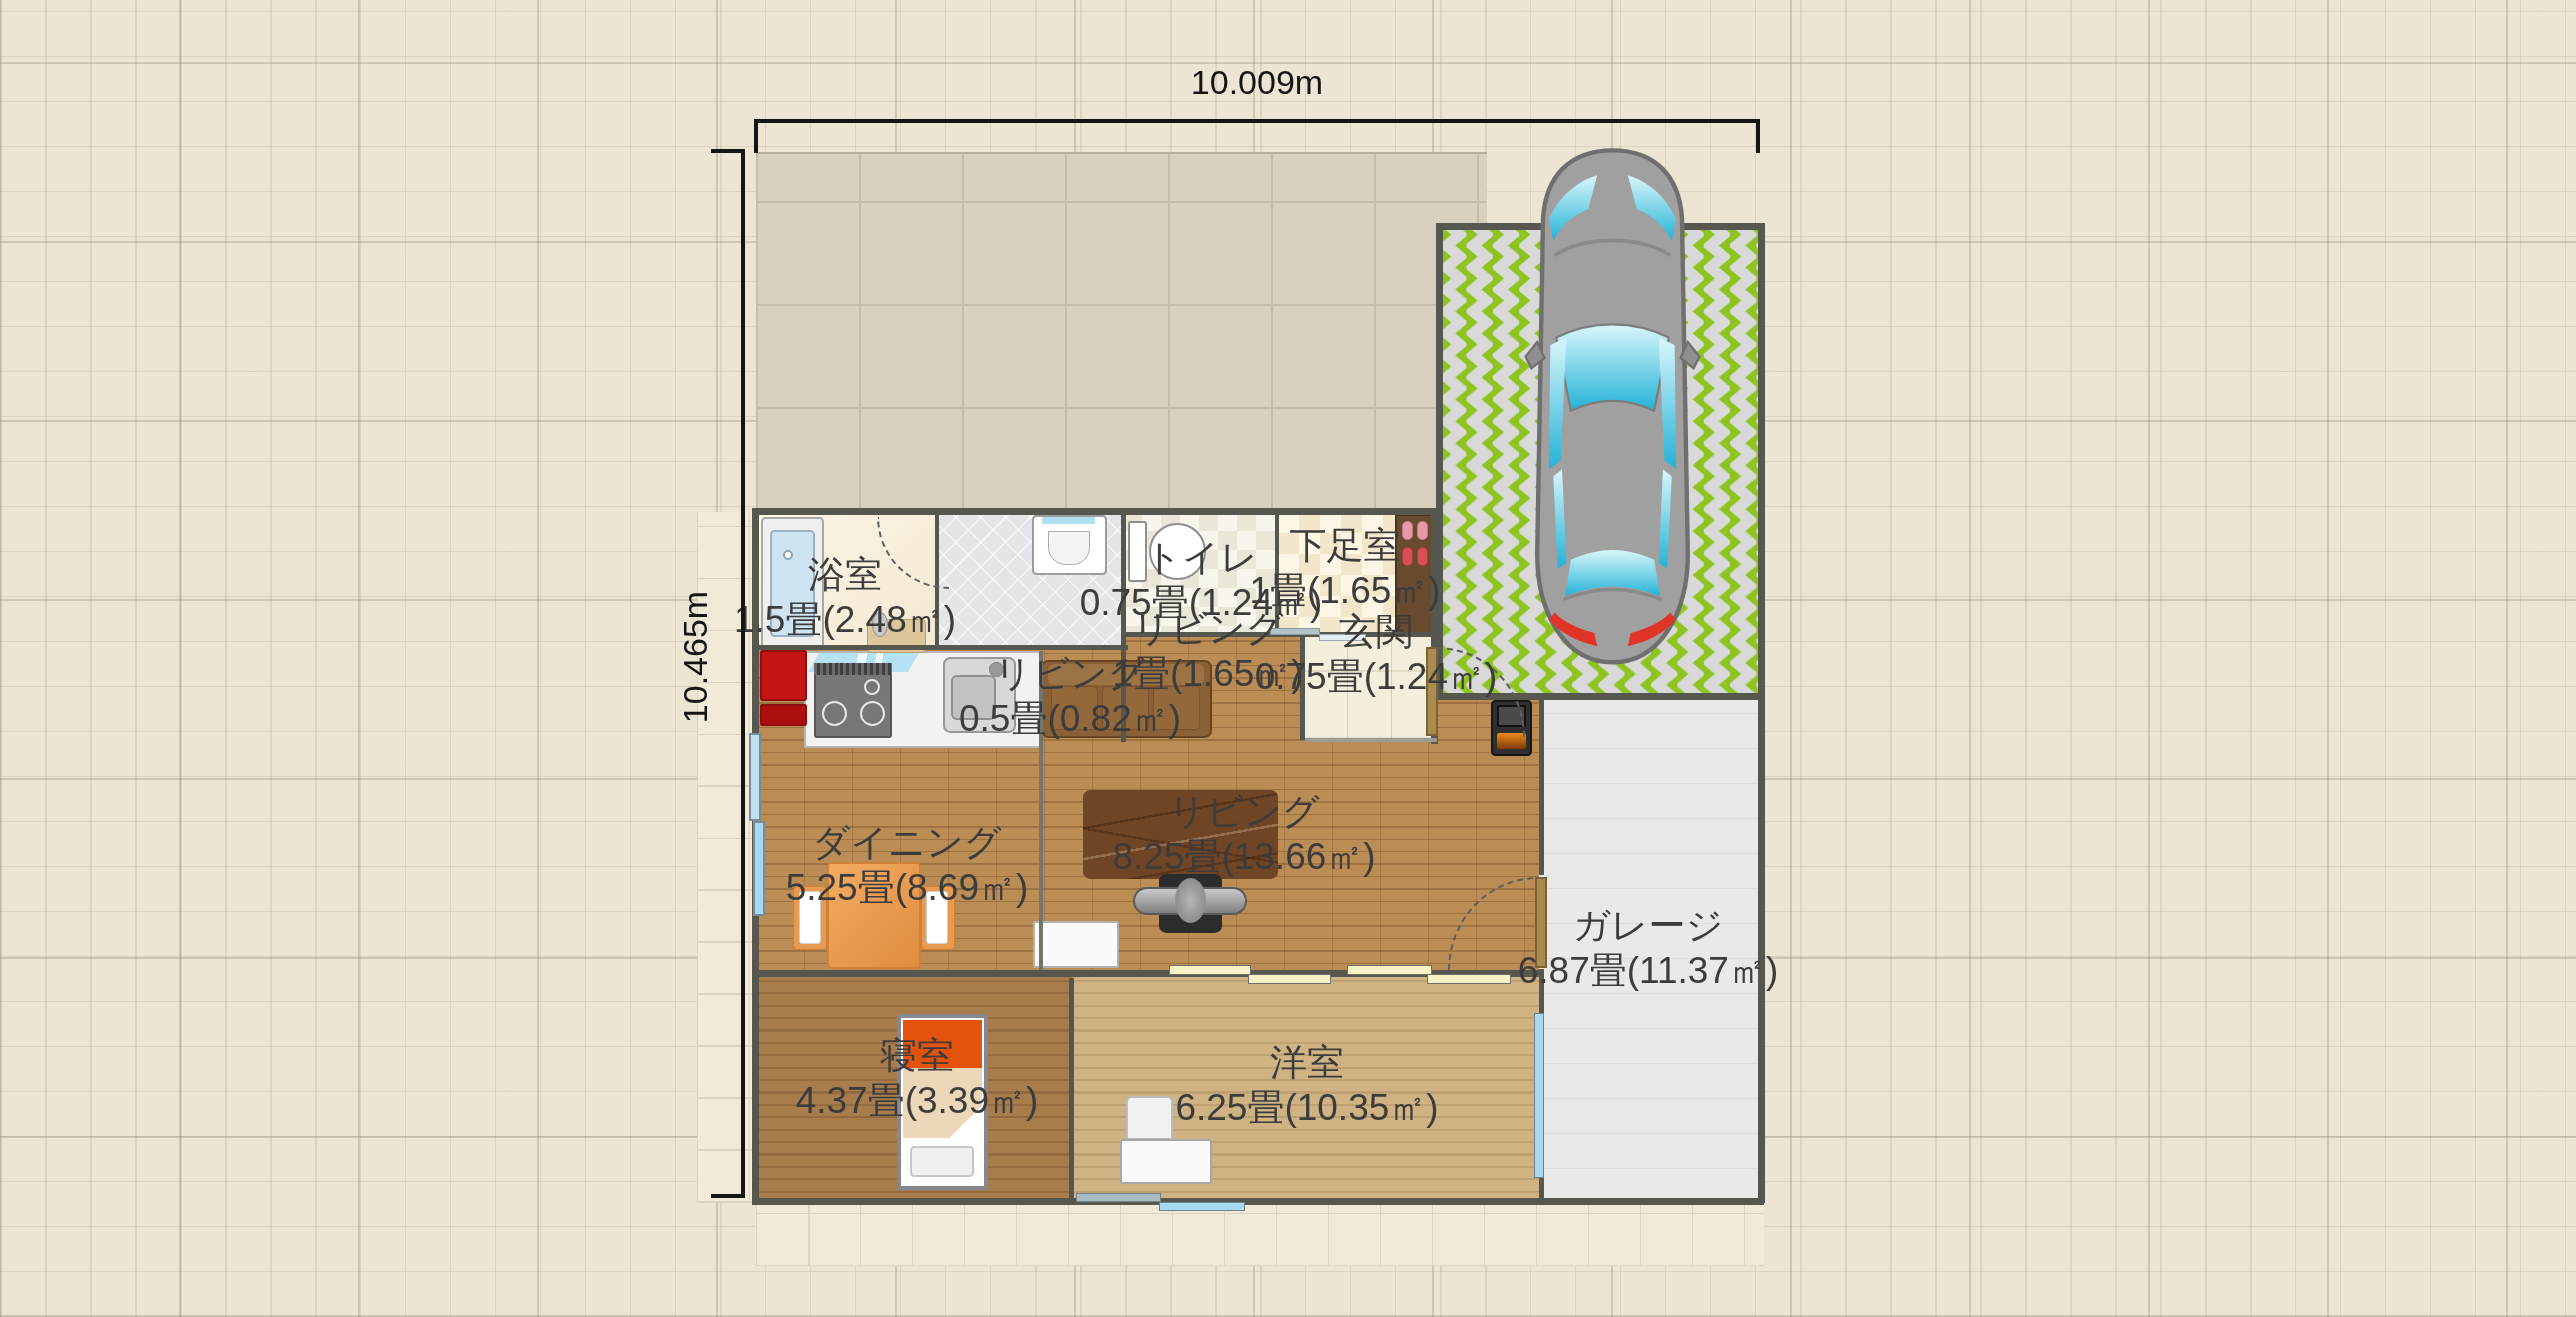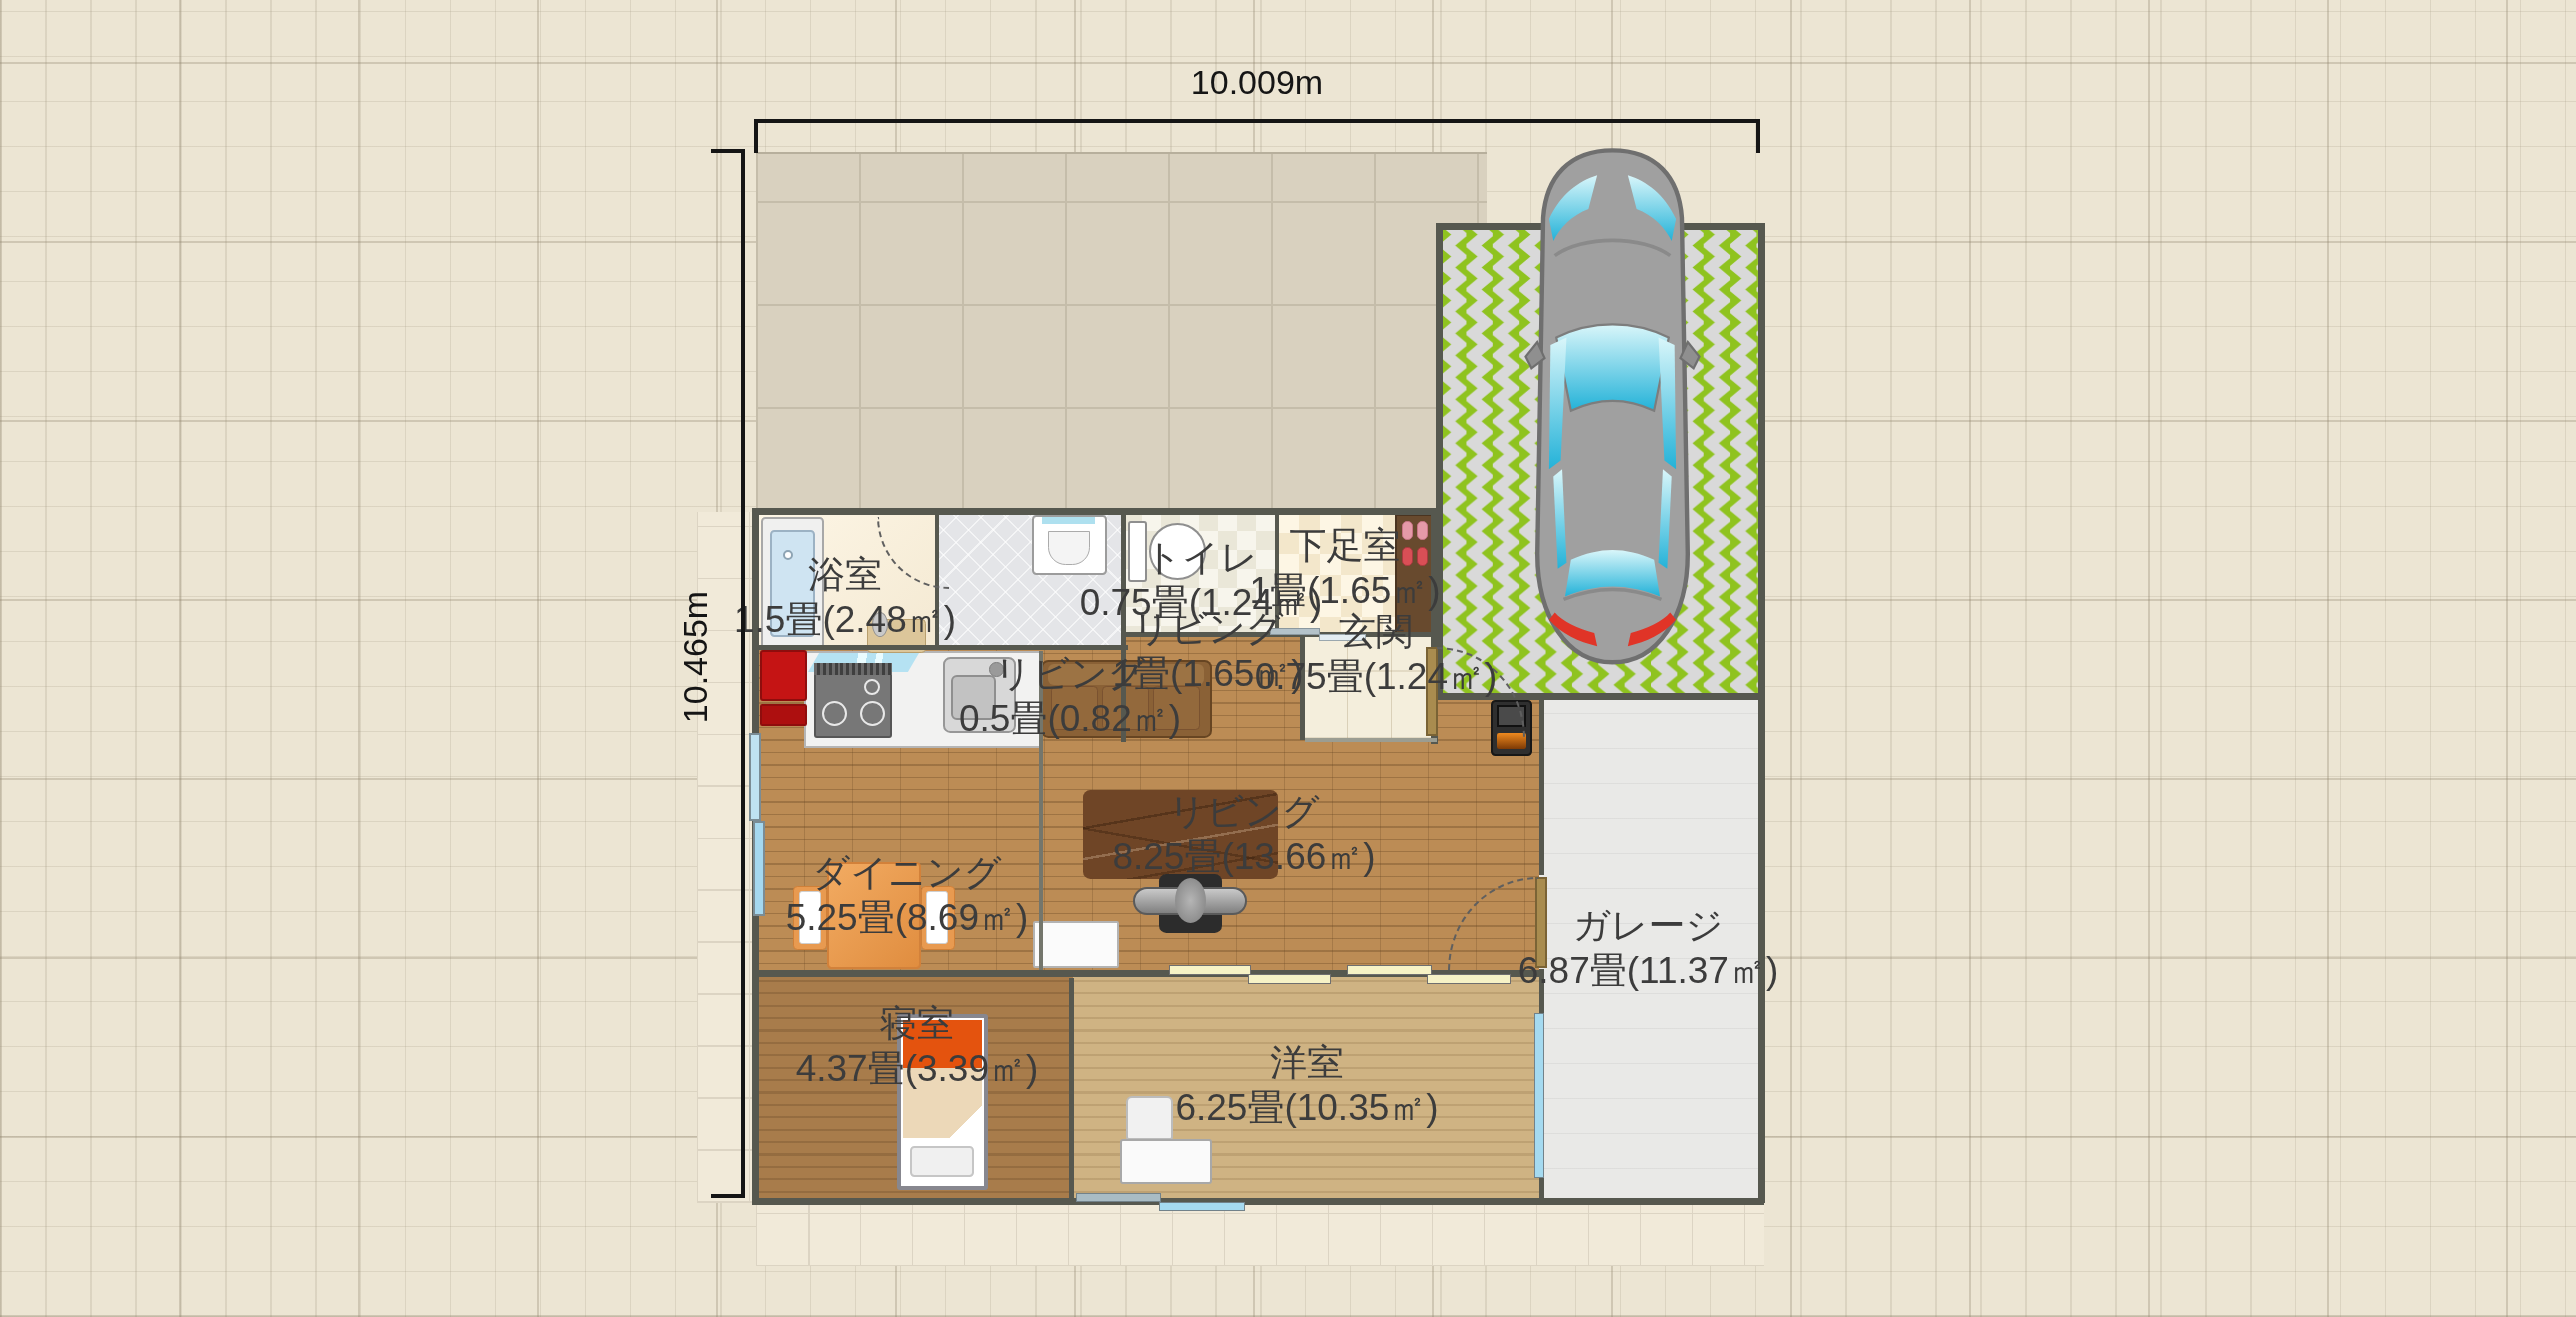--- a/index.html
+++ b/index.html
@@ -231,33 +231,33 @@
       <span>1畳(1.65㎡)</span>
   </div>
   <div class="rlabel" style="left:1376px;top:654px;justify-content:center;">
     <span>玄関</span>
       <span>0.75畳(1.24㎡)</span>
   </div>
   <div class="rlabel" style="left:1070px;top:696px;">
     <span>リビング</span>
       <span>0.5畳(0.82㎡)</span>
   </div>
-  <div class="rlabel" style="left:907px;top:895px;text-align:right;">
+  <div class="rlabel" style="left:907px;top:865px;text-align:right;">
     <span>ダイニング</span>
       <span>5.25畳(8.69㎡)</span>
   </div>
   <div class="rlabel" style="left:1244px;top:834px;">
     <span>リビング</span>
       <span>8.25畳(13.66㎡)</span>
   </div>
   <div class="rlabel" style="left:1648px;top:948px;">
     <span>ガレージ</span>
       <span>6.87畳(11.37㎡)</span>
   </div>
-  <div class="rlabel" style="left:917px;top:1046px;">
+  <div class="rlabel" style="left:917px;top:1078px;">
     <span>寝室</span>
       <span>4.37畳(3.39㎡)</span>
   </div>
   <div class="rlabel" style="left:1307px;top:1085px;">
     <span>洋室</span>
       <span>6.25畳(10.35㎡)</span>
   </div>
 
   <div class="a dimline" style="left:754px;top:119px;width:1006px;height:3.7px;"></div>
   <div class="a dimline" style="left:754px;top:119px;width:3.7px;height:34px;"></div>

